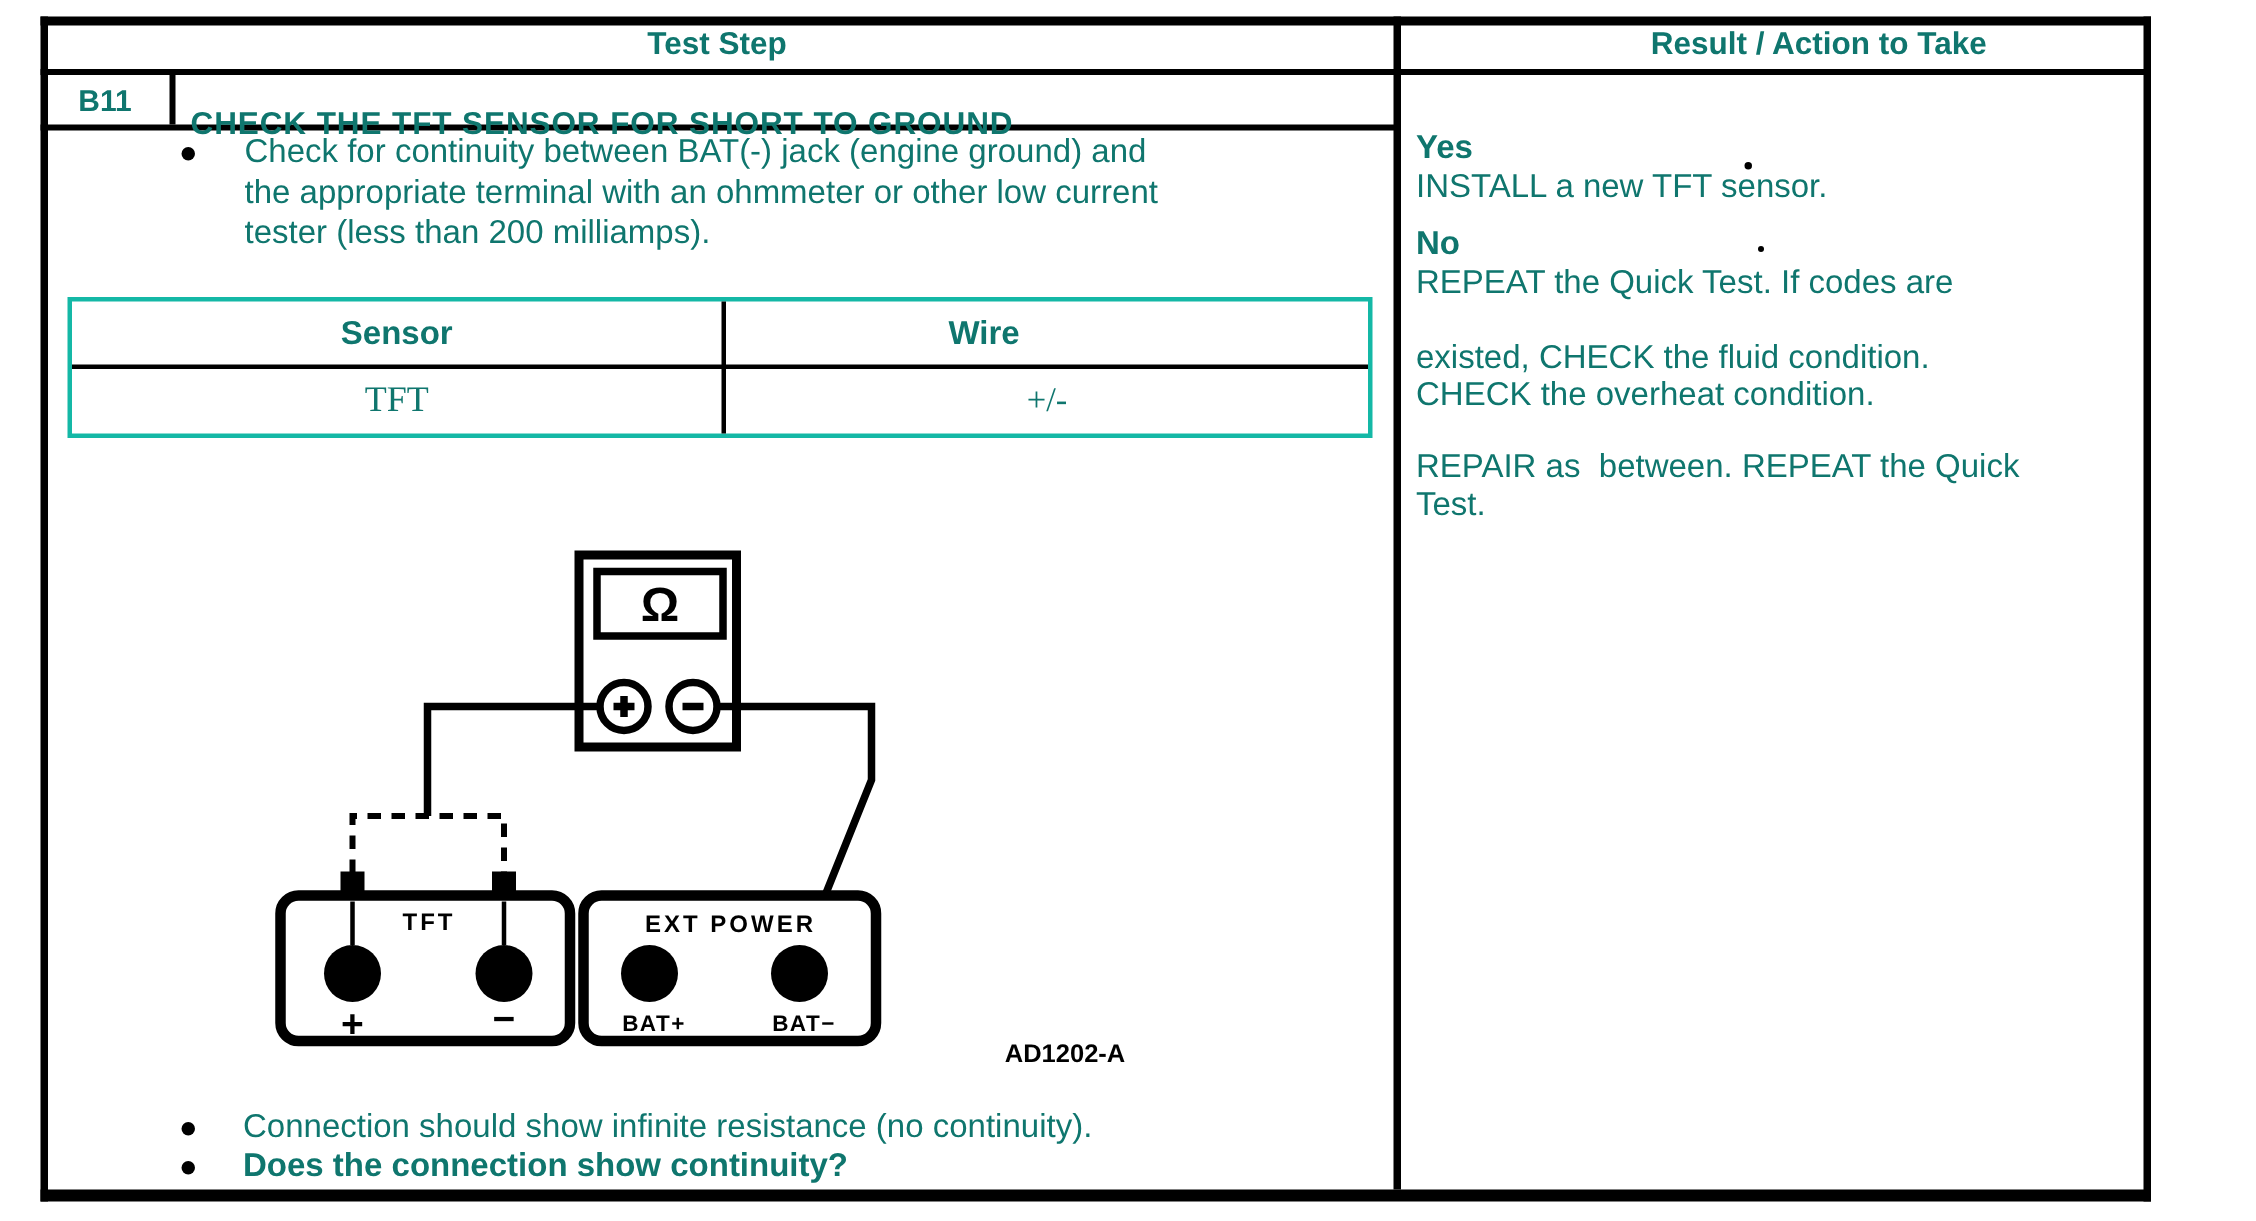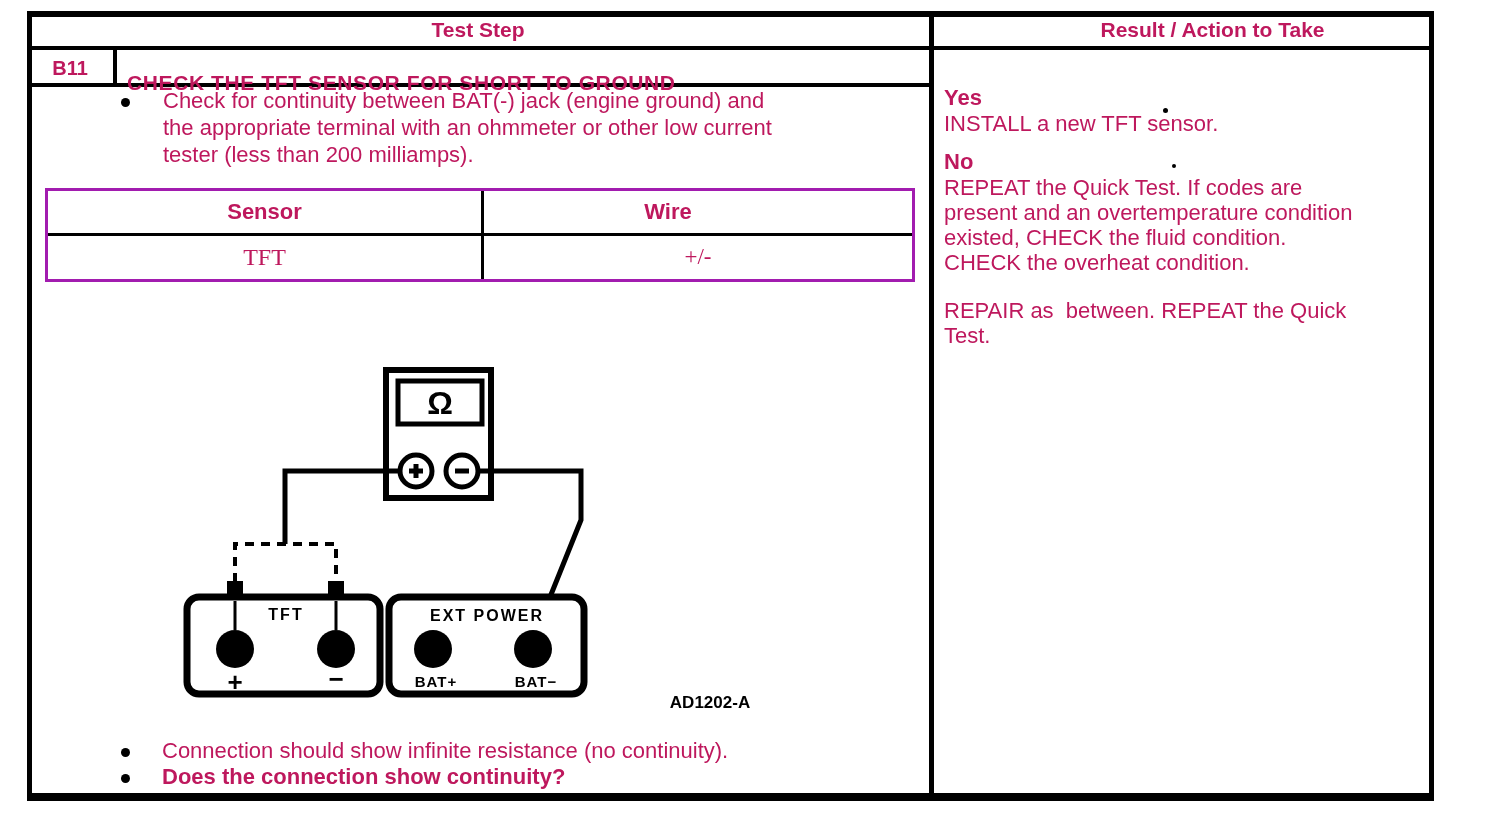--- a/index.html
+++ b/index.html
@@ -1,19 +1,19 @@
 <!DOCTYPE html>
 <html><head>
 <meta charset="utf-8">
 <style>
   html,body{margin:0;padding:0;background:#fff;}
   .page{position:relative;width:1504px;height:814px;background:#ffffff;
         font-family:"Liberation Sans",sans-serif;color:#000;overflow:hidden;}
   .ln{position:absolute;background:#000;}
-  .t{position:absolute;white-space:pre;line-height:1.12;color:#be185d;}
+  .t{position:absolute;white-space:pre;line-height:1.12;color:#0f766e;}
   .b{font-weight:700;}
   .ser{font-family:"Liberation Serif",serif;}
   .dot{position:absolute;background:#000;border-radius:50%;}
   .ctr{text-align:center;}
   svg text{font-family:"Liberation Sans",sans-serif;fill:#000;}
   .artifact{position:absolute;background:#000;border-radius:50%;}
 </style>
 </head>
 <body>
 
@@ -32,25 +32,25 @@
   <div class="ln" style="left:27px;top:83px;width:904px;height:4px;"></div>
   <div class="ln" style="left:113px;top:50px;width:4px;height:33px;"></div>
   <div class="t b ctr" style="left:27px;top:57px;width:86px;font-size:20px;">B11</div>
   <div class="t b" style="left:127px;top:55px;font-size:21px;letter-spacing:0.6px;margin-top:16px;">CHECK THE TFT SENSOR FOR SHORT TO GROUND</div>
 
   <div class="dot" style="left:121px;top:98px;width:9px;height:9px;"></div>
   <div class="t" style="left:163px;top:89px;font-size:22px;">Check for continuity between BAT(-) jack (engine ground) and</div>
   <div class="t" style="left:163px;top:116px;font-size:22px;">the appropriate terminal with an ohmmeter or other low current</div>
   <div class="t" style="left:163px;top:143px;font-size:22px;">tester (less than 200 milliamps).</div>
 
-  <div style="position:absolute;left:45px;top:188px;width:870px;height:94px;border:3px solid #a21caf;box-sizing:border-box;">
+  <div style="position:absolute;left:45px;top:198px;width:870px;height:94px;border:3px solid #14b8a6;box-sizing:border-box;">
     <div class="ln" style="left:0;top:42px;width:864px;height:3px;"></div>
     <div class="ln" style="left:433px;top:0;width:3px;height:88px;"></div>
     <div class="t b ctr" style="left:0;top:9px;width:433px;font-size:22px;">Sensor</div>
-    <div class="t b ctr" style="left:436px;top:9px;width:344px;font-size:22px;padding-left:12px;">Wire</div>
+    <div class="t b ctr" style="left:436px;top:9px;width:344px;font-size:22px;">Wire</div>
     <div class="t ser ctr" style="left:0;top:53px;width:433px;font-size:24px;">TFT</div>
     <div class="t ser ctr" style="left:436px;top:53px;width:428px;font-size:23px;">+/-</div>
   </div>
 
   <svg style="position:absolute;left:180px;top:360px;" width="600" height="360" viewBox="0 0 600 360">
 
     <rect x="206" y="10" width="105" height="128" fill="#fff" stroke="#000" stroke-width="6"></rect>
     <rect x="218" y="21" width="84" height="43" fill="#fff" stroke="#000" stroke-width="5"></rect>
     <text x="260" y="54" font-size="32" font-weight="700" text-anchor="middle">Ω</text>
 
@@ -90,21 +90,20 @@
 
   <div class="dot" style="left:121px;top:748px;width:9px;height:9px;"></div>
   <div class="t" style="left:162px;top:739px;font-size:22px;">Connection should show infinite resistance (no continuity).</div>
   <div class="dot" style="left:121px;top:774px;width:9px;height:9px;"></div>
   <div class="t b" style="left:162px;top:765px;font-size:22px;">Does the connection show continuity?</div>
 
   <div class="t b" style="left:944px;top:86px;font-size:22px;">Yes</div>
   <div class="t" style="left:944px;top:112px;font-size:22px;">INSTALL a new TFT sensor.</div>
   <div class="t b" style="left:944px;top:150px;font-size:22px;">No</div>
   <div class="t" style="left:944px;top:176px;font-size:22px;">REPEAT the Quick Test. If codes are</div>
-  <div class="t" style="left:944px;top:201px;font-size:22px;">present and an overtemperature condition</div>
   <div class="t" style="left:944px;top:226px;font-size:22px;">existed, CHECK the fluid condition.</div>
   <div class="t" style="left:944px;top:251px;font-size:22px;">CHECK the overheat condition.</div>
   <div class="t" style="left:944px;top:299px;font-size:22px;">REPAIR as  between. REPEAT the Quick</div>
   <div class="t" style="left:944px;top:324px;font-size:22px;">Test.</div>
 
   <div class="artifact" style="left:1163px;top:108px;width:5px;height:5px;"></div>
   <div class="artifact" style="left:1172px;top:164px;width:4px;height:4px;"></div>
 
 </div>
 

